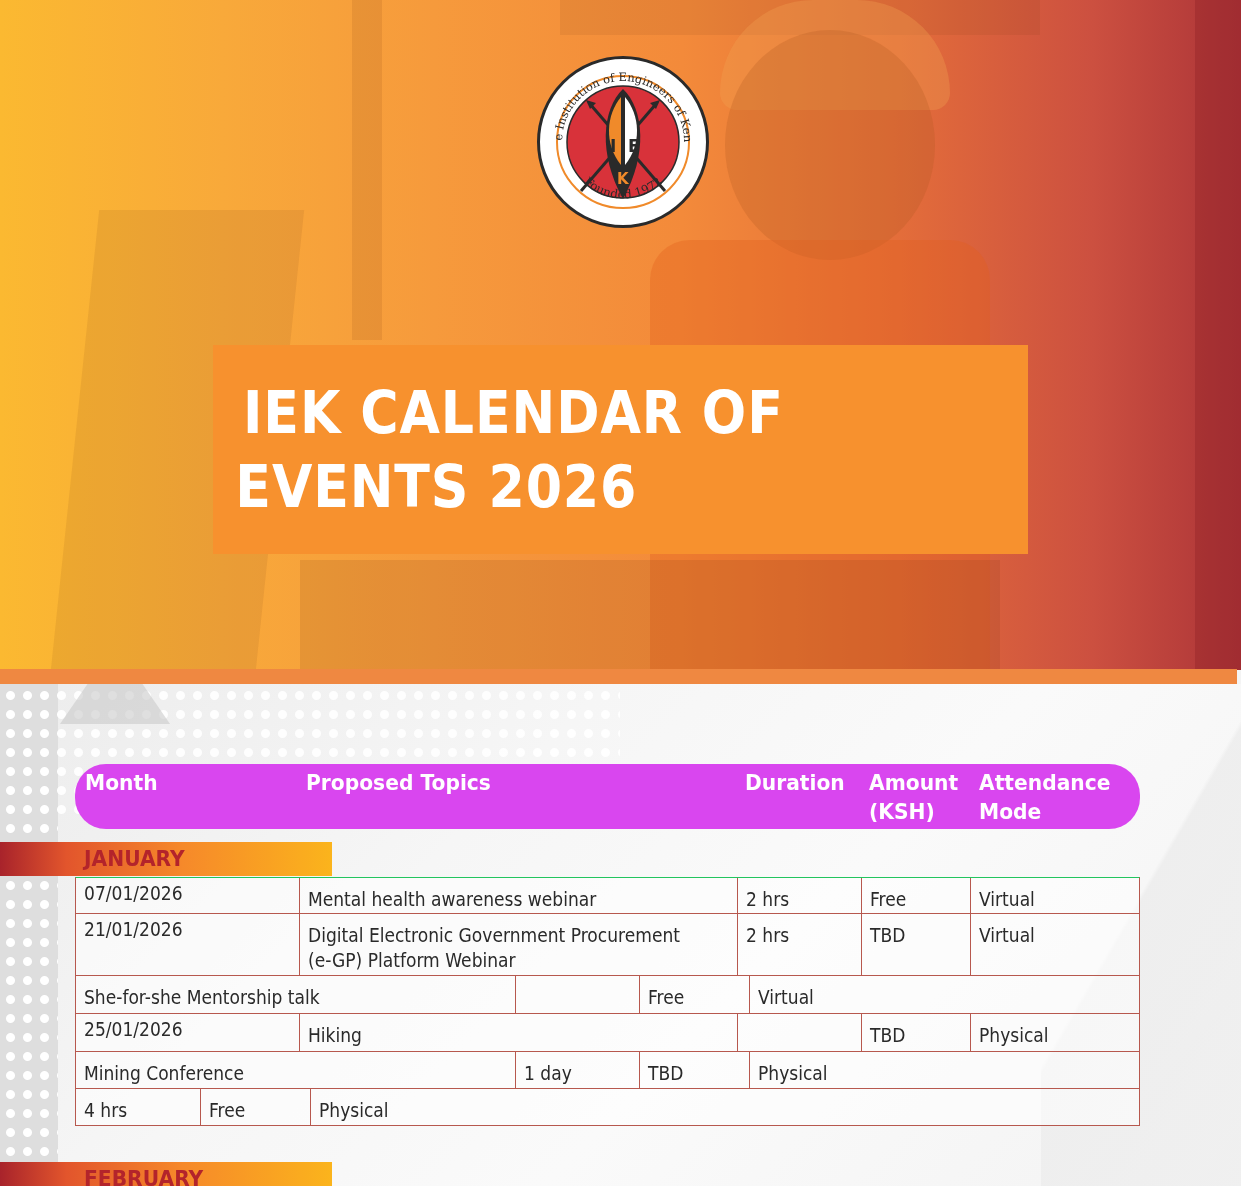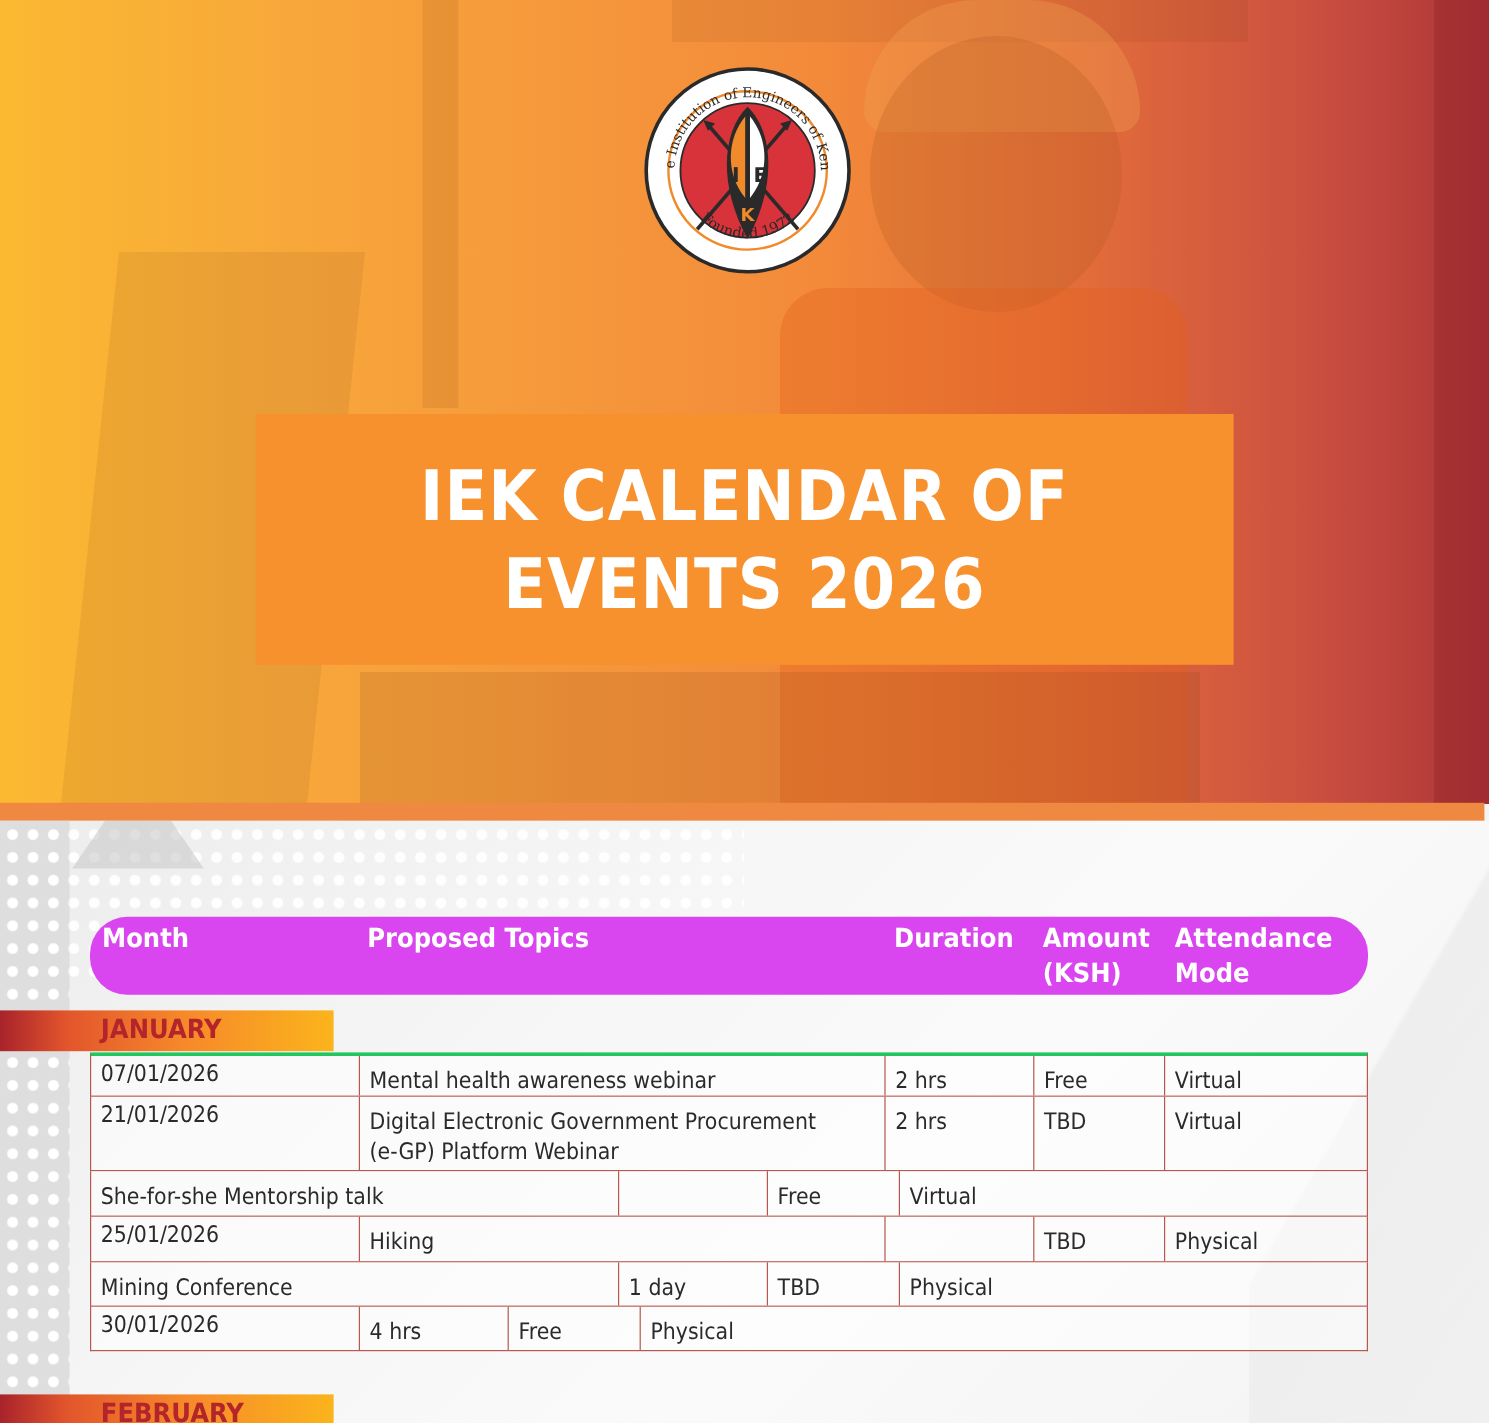--- a/index.html
+++ b/index.html
@@ -24,21 +24,21 @@
 
   .logo {
     position: absolute; left: 537px; top: 56px; width: 172px; height: 172px;
     border-radius: 50%; background: #fff; border: 3px solid #2a2a2a;
   }
   .logo svg { position: absolute; left: 0; top: 0; }
 
   .title-banner {
     position: absolute; left: 213px; top: 345px; width: 815px; height: 209px;
     background: #f7912e;
-    display: flex; flex-direction: column; align-items: center; justify-content: center;
+    display: flex; flex-direction: column; align-items: flex-start; justify-content: center;
   }
   .title-line {
     color: #fff; font-family: "DejaVu Sans", sans-serif; font-weight: bold;
     font-size: 58px; line-height: 74px; letter-spacing: 1px;
     transform: scaleX(.9);
   }
 
   .orange-strip {
     position: absolute; left: 0; top: 669px; width: 1237px; height: 15px;
     background: #ef8841;
@@ -76,32 +76,32 @@
     background: #d946ef;
     border-radius: 31px;
   }
   .th {
     position: absolute; top: 4px; color: #fff; font-weight: bold;
     font-size: 22px; line-height: 29px; transform-origin: left top; transform: scaleX(.92);
     white-space: nowrap;
   }
 
   .month-band {
-    position: absolute; left: 0; width: 278px; height: 34px;
+    position: absolute; left: 0; width: 332px; height: 34px;
     background: linear-gradient(90deg, #a8232b 0%, #e2552c 20%, #f6892a 55%, #fbb41c 100%);
     padding-left: 12px;
   }
   .month-label {
     position: absolute; left: 84px; top: 2px; color: #b3242b; font-weight: bold;
     font-size: 22px; line-height: 30px; transform-origin: left top; transform: scaleX(.92);
   }
 
   .tbody { position: absolute; left: 75px; top: 877px; width: 1065px; }
   .row { position: relative; display: flex; border: 1px solid #b7584e; border-top: none; background: rgba(255,255,255,.55); }
-  .row:first-child { border-top: 3px solid #22c55e; }
+  .row:first-child { border-top: 1px solid #22c55e; }
   .cell {
     position: relative; padding: 4px 8px; color: #2a2a2a;
     font-size: 19px; line-height: 25px; white-space: nowrap;
   }
   .cell + .cell { border-left: 1px solid #b7584e; }
   .c-date { width: 223px; padding-top: 3px; }
   .c-topic { width: 439px; padding-top: 9px; }
   .c-dur { width: 124px; padding-top: 9px; }
   .c-amt { width: 110px; padding-top: 9px; }
   .c-mode { width: 169px; padding-top: 9px; }
@@ -212,21 +212,20 @@
     <div class="cell c-amt"><span class="txt">TBD</span></div>
     <div class="cell c-mode"><span class="txt">Physical</span></div>
   </div>
   <div class="row" style="height:37px">
     <div class="cell c-topic"><span class="txt">Mining Conference</span></div>
     <div class="cell c-dur"><span class="txt">1 day</span></div>
     <div class="cell c-amt"><span class="txt">TBD</span></div>
     <div class="cell c-mode"><span class="txt">Physical</span></div>
   </div>
   <div class="row" style="height:37px">
-    <div class="cell c-date"><span class="txt">30/01/2026</span></div>
     <div class="cell c-dur"><span class="txt">4 hrs</span></div>
     <div class="cell c-amt"><span class="txt">Free</span></div>
     <div class="cell c-mode"><span class="txt">Physical</span></div>
   </div>
 </div>
 
 <div class="month-band" style="top:1162px">
   <div class="month-label">FEBRUARY</div>
 </div>
 

